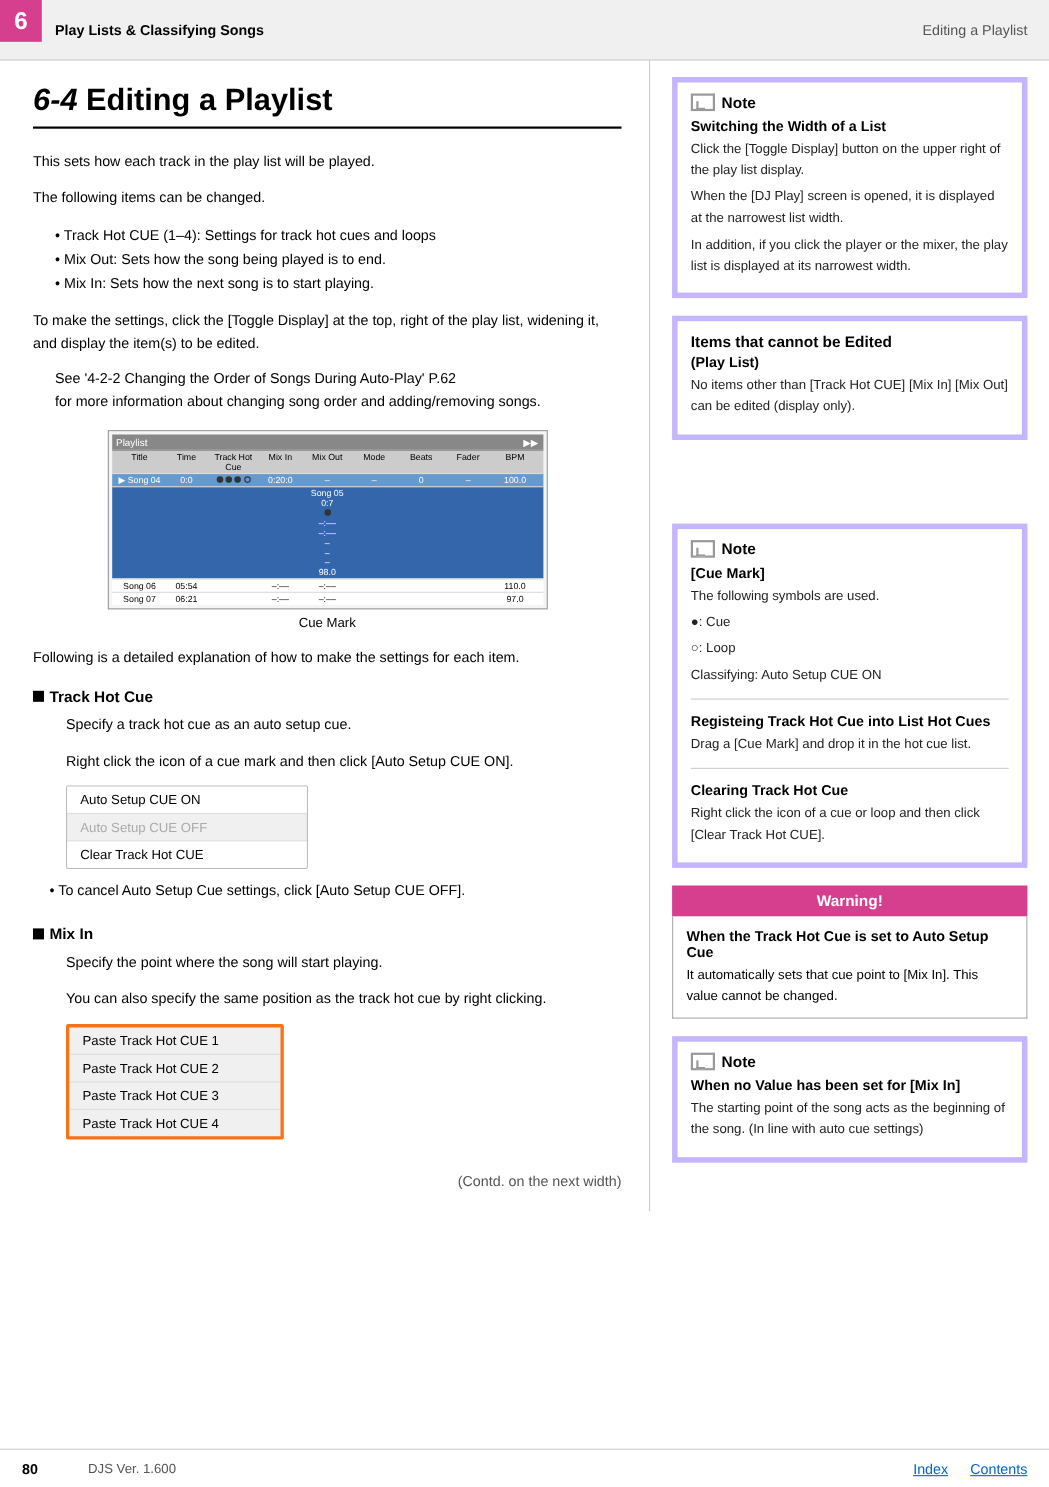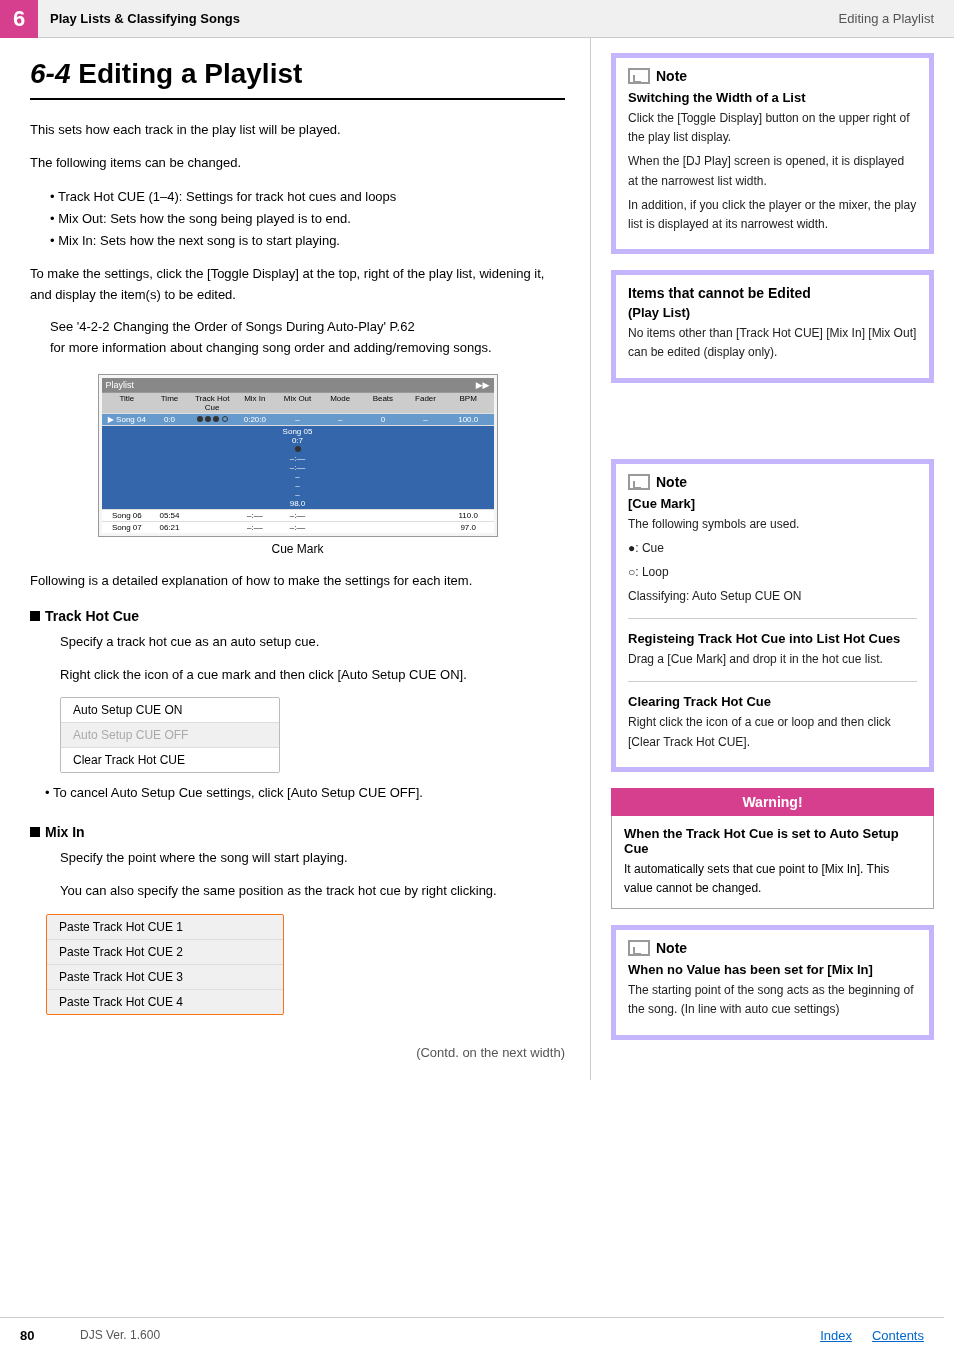--- a/index.html
+++ b/index.html
@@ -26,21 +26,21 @@
       font-weight: bold;
       display: flex;
       align-items: center;
       justify-content: center;
     }
 
     
     .header-bar {
       background: #f0f0f0;
       border-bottom: 1px solid #ccc;
-      height: 38px;
+      height: 55px;
       display: flex;
       align-items: center;
       padding-left: 50px;
       padding-right: 20px;
       justify-content: space-between;
     }
     .header-chapter {
       font-weight: bold;
       font-size: 13px;
     }
@@ -306,21 +306,21 @@
     .warning-body {
       font-size: 12px;
       line-height: 1.6;
     }
 
     
     .footer {
       position: absolute;
       bottom: 0;
       left: 0;
-      right: 10px;
+      right: 0;
       height: 35px;
       border-top: 1px solid #ccc;
       display: flex;
       align-items: center;
       padding: 0 20px;
       background: #fff;
     }
     .footer-page {
       font-weight: bold;
       font-size: 13px;
@@ -354,24 +354,24 @@
     hr.divider {
       border: none;
       border-top: 1px solid #ccc;
       margin: 12px 0;
     }
 
     .mix-in-section { margin-top: 20px; }
 
     
     .paste-menu-box {
-      border: 1px solid #f97316;
+      border: 3px solid #f97316;
       background: #f0f0f0;
-      width: 238px;
-      margin: 10px 16px;
+      width: 198px;
+      margin: 10px 30px;
       border-radius: 2px;
       overflow: hidden;
     }
     .paste-menu-item {
       padding: 5px 12px;
       font-size: 12px;
       border-bottom: 1px solid #ddd;
       color: #000;
     }
     .paste-menu-item:last-child { border-bottom: none; }

